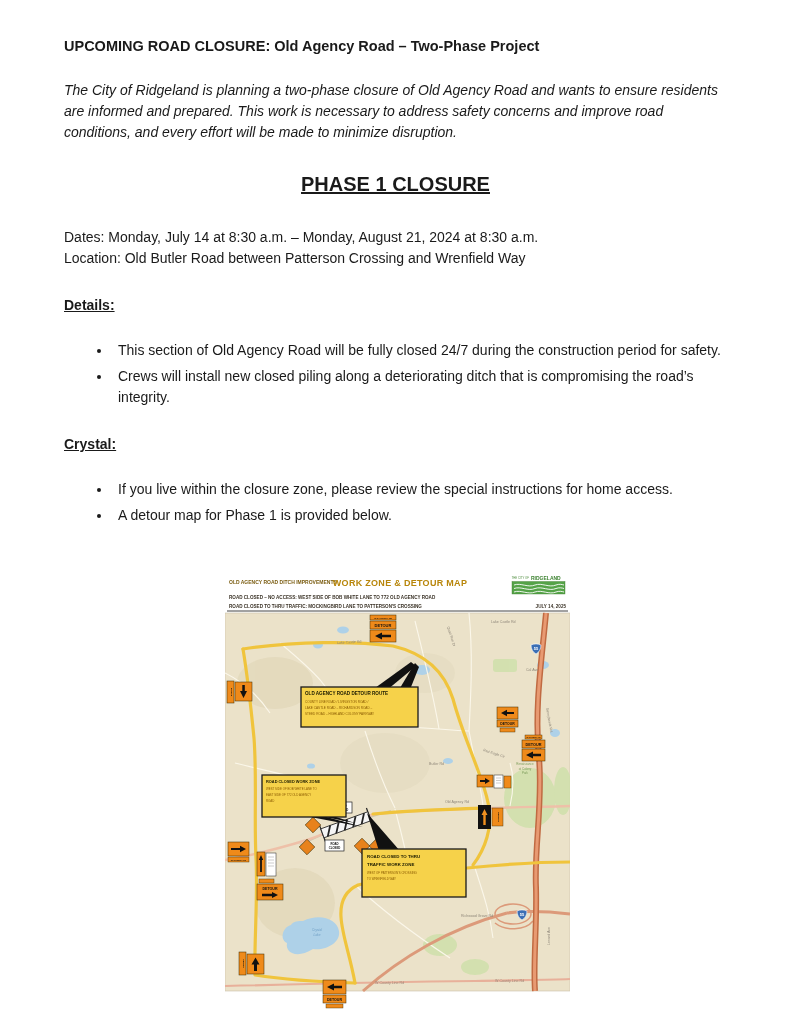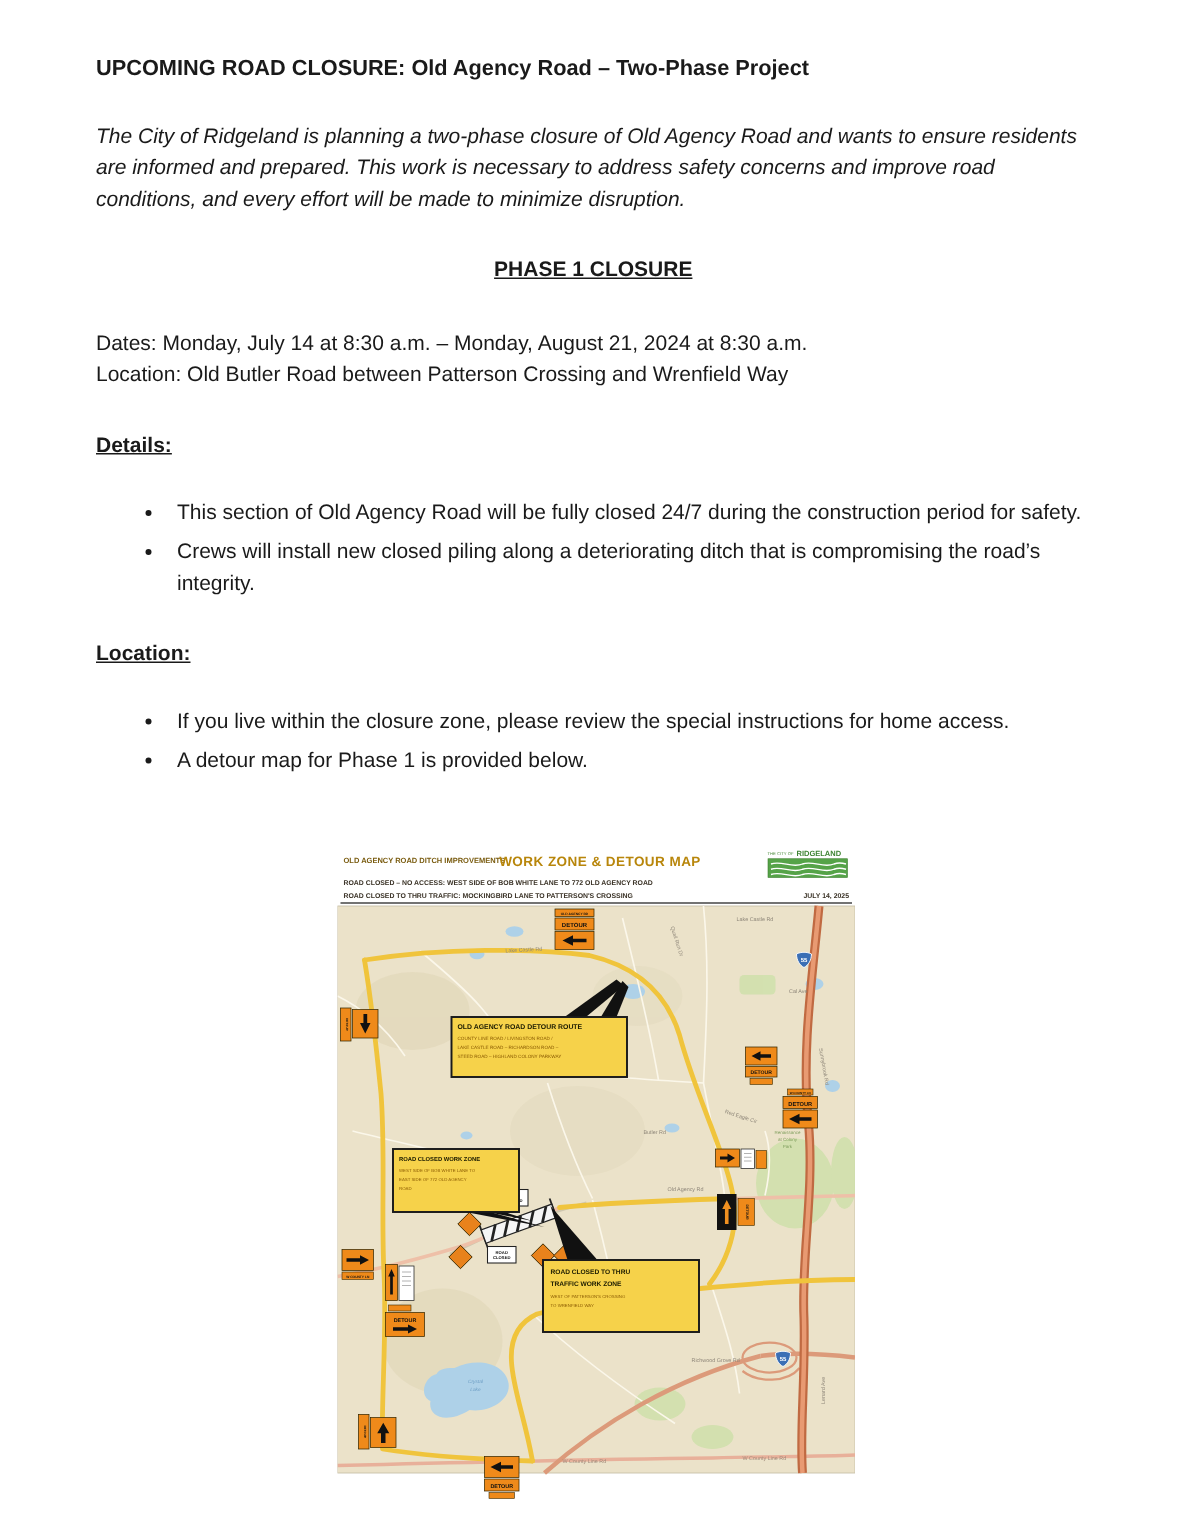--- a/index.html
+++ b/index.html
@@ -3,21 +3,21 @@
 <meta charset="utf-8">
 <style>
   html,body{margin:0;padding:0;background:#ffffff;}
   .page{
     width:791px;height:1024px;box-sizing:border-box;
     padding:36px 64px 0 64px;overflow:hidden;background:#fff;
     font-family:"Liberation Sans",sans-serif;font-size:14px;line-height:1.5;color:#1a1a1a;
   }
   .doc-title{text-align:left;font-weight:bold;font-size:14.5px;margin:0 0 22px 0;}
   .intro{margin:0 0 26px 0;font-style:italic;}
-  .phase-heading{text-align:center;font-weight:bold;font-size:14px;text-decoration:underline;margin:0 0 28px 0;}
+  .phase-heading{text-align:center;font-weight:bold;font-size:20px;text-decoration:underline;margin:0 0 28px 0;}
   .meta-line{margin:0;}
   .section-heading{font-weight:bold;margin:26px 0 24px 0;text-decoration:underline;}
   ul.bullets{margin:14px 0 0 30px;padding:0 0 0 18px;}
   ul.bullets li{margin:0 0 5px 0;padding-left:6px;}
   .map-block{margin:46px 0 0 161px;width:377px;}
   svg{display:block;font-family:"Liberation Sans",sans-serif;}
   svg text{user-select:none;}
 </style>
 </head>
 <body>
@@ -32,21 +32,21 @@
 
   <p class="meta-line">Dates: Monday, July 14 at 8:30 a.m. – Monday, August 21, 2024 at 8:30 a.m.</p>
   <p class="meta-line">Location: Old Butler Road between Patterson Crossing and Wrenfield Way</p>
 
   <p class="section-heading">Details:</p>
   <ul class="bullets">
     <li>This section of Old Agency Road will be fully closed 24/7 during the construction period for safety.</li>
     <li>Crews will install new closed piling along a deteriorating ditch that is compromising the road’s integrity.</li>
   </ul>
 
-  <p class="section-heading">Location:</p>
+  <p class="section-heading">Crystal:</p>
   <ul class="bullets">
     <li>If you live within the closure zone, please review the special instructions for home access.</li>
     <li>A detour map for Phase 1 is provided below.</li>
   </ul>
 
   <div class="map-block">
     <svg width="345" height="442" viewBox="0 0 345 442">
 
       <g>
         <text x="4" y="12" font-size="5" font-weight="bold" fill="#7a5c10">OLD AGENCY ROAD DITCH IMPROVEMENTS</text>

